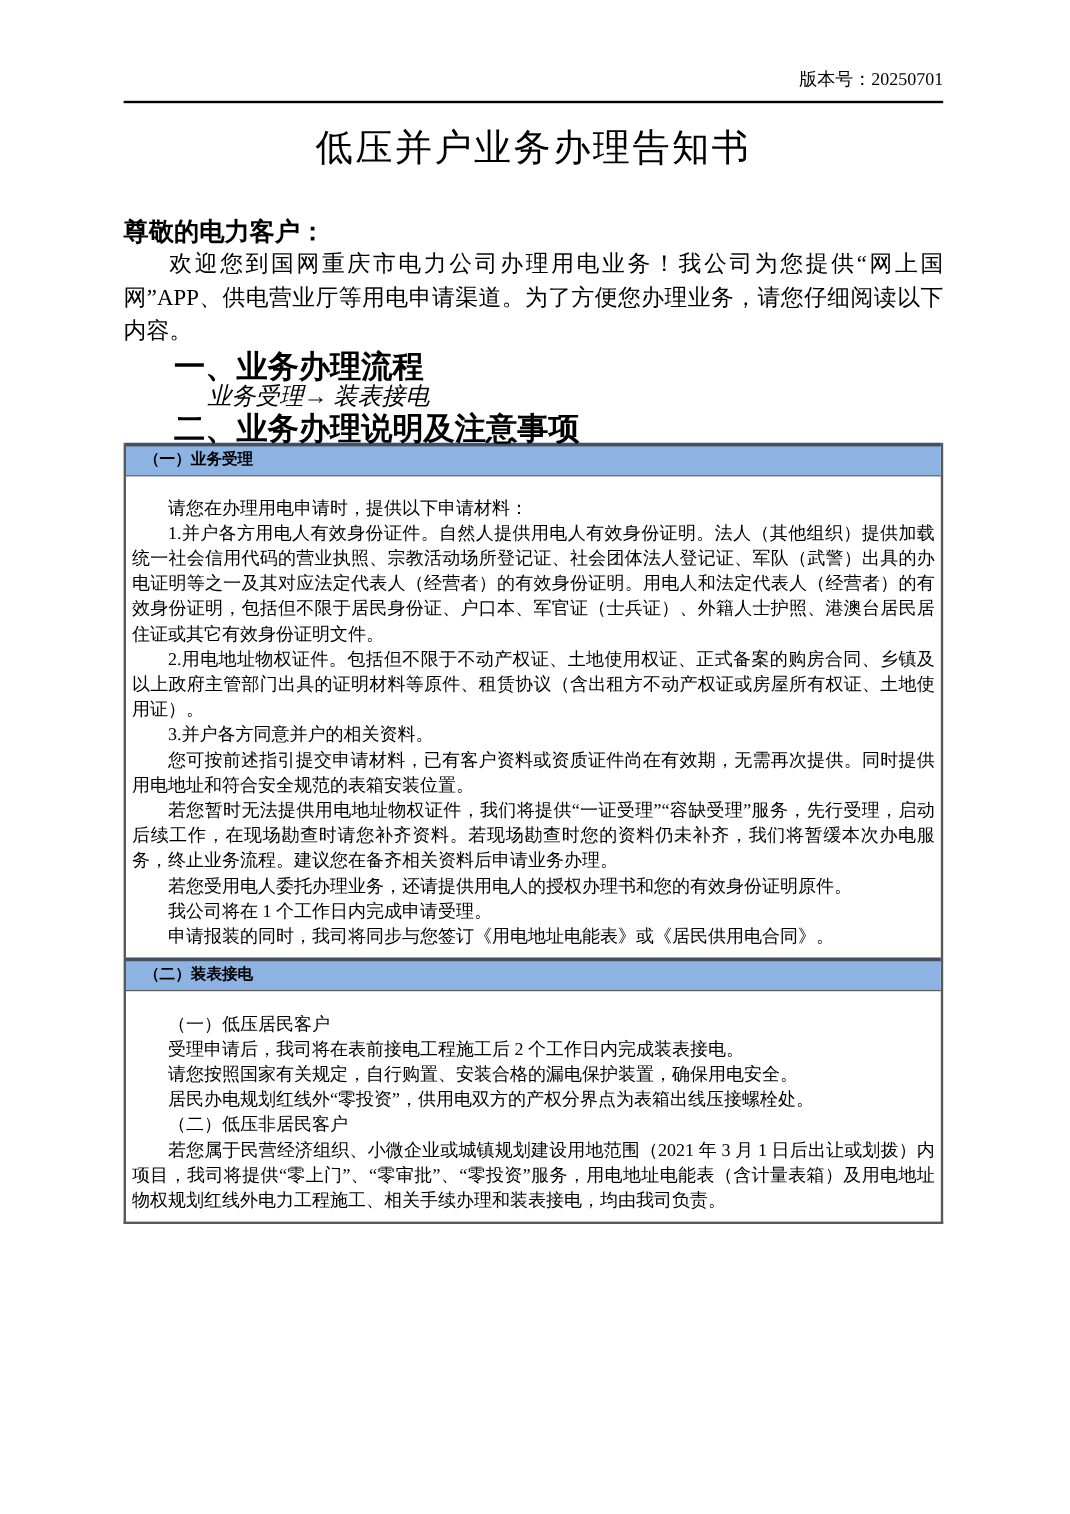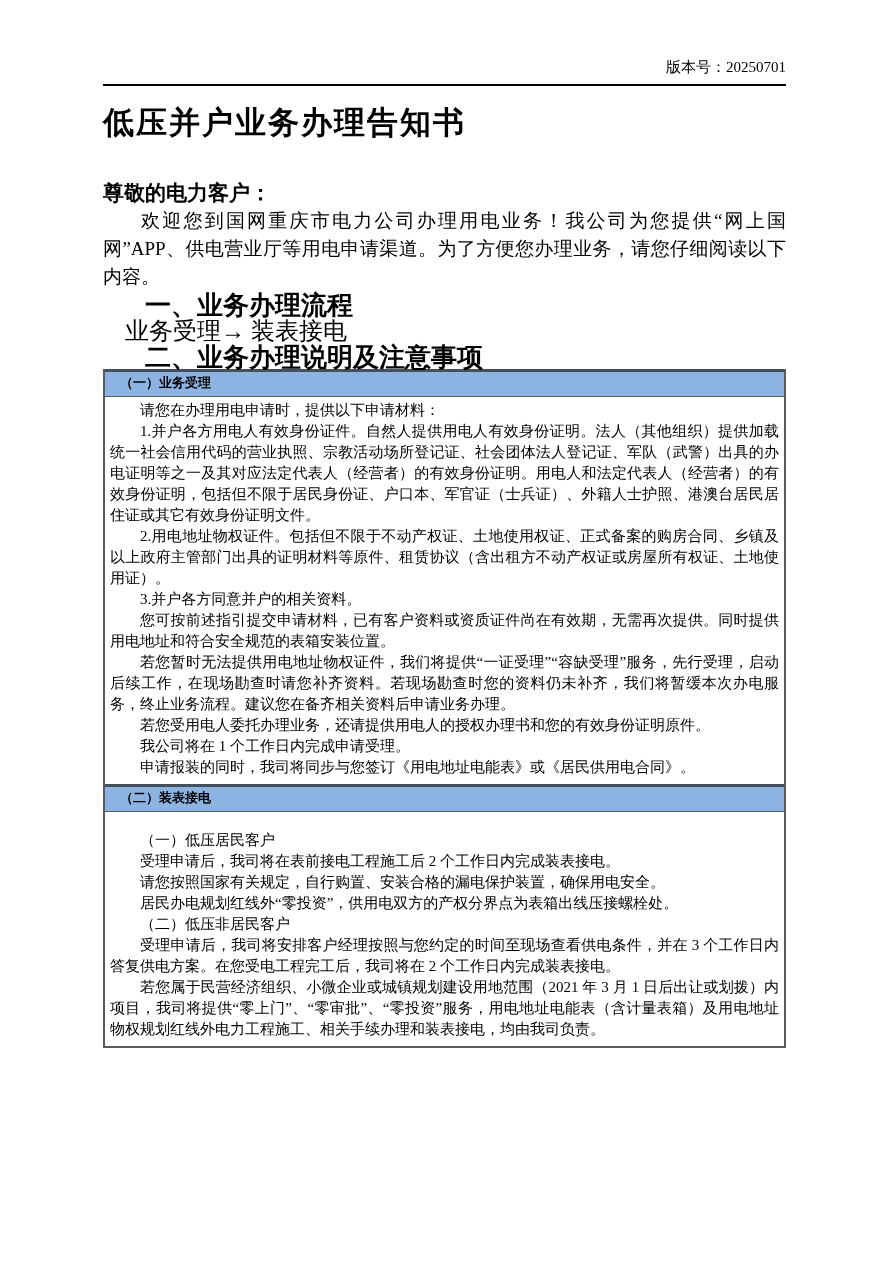--- a/index.html
+++ b/index.html
@@ -12,37 +12,37 @@
   html,body{margin:0;padding:0;}
   body{
     width:892px;height:1262px;background:#ffffff;color:#000;
     font-family:"Liberation Serif","DejaVu Serif",serif;
     overflow:hidden;
   }
   .page{position:relative;width:892px;height:942px;background:#fff;}
   .content{position:absolute;left:103px;top:0;width:683px;}
   .version{padding-top:58px;text-align:right;font-size:15px;line-height:19px;}
   .hr{margin-top:7px;border-top:2px solid var(--rule);height:0;}
-  .title{margin:18px 0 0 0;font-size:31px;font-weight:bold;letter-spacing:2px;line-height:38px;}
+  .title{margin:18px 0 0 0;text-align:center;font-size:31px;font-weight:normal;letter-spacing:2px;line-height:38px;}
   .salutation{margin-top:38px;font-size:21px;font-weight:bold;line-height:27px;}
   .intro{margin:0;font-size:19px;line-height:28px;text-align:justify;text-indent:2em;}
   .h2{
     margin:2px 0 0 42px;font-size:26px;font-weight:bold;line-height:24px;
     font-family:"Liberation Sans","DejaVu Sans",sans-serif;
   }
   .h2.second{margin-top:0;}
-  .flow{margin-left:22px;font-size:24px;line-height:28px;}
+  .flow{margin-left:70px;font-size:20px;line-height:28px;font-style:italic;}
   .notice-table{margin-top:0;border:2px solid var(--table_border);border-top:none;}
   .section-header{
     background:var(--section_header_bg);
     border-top:3px solid var(--section_header_border);
     padding:0 0 2px 15px;font-size:13px;font-weight:bold;line-height:22px;
   }
   .section-header + .section-body{border-top:1px solid var(--table_border);}
-  .section-body{padding:3px 5px 6px 5px;font-size:15px;line-height:21px;text-align:justify;}
+  .section-body{padding:17px 5px 6px 5px;font-size:15px;line-height:21px;text-align:justify;}
   .section-body p{margin:0;text-indent:2em;}
   .section-body.spaced-top{padding-top:18px;}
 </style>
 </head>
 <body>
 
 <div class="page">
   <div class="content">
 
     <div class="version">版本号：20250701</div>
@@ -72,20 +72,19 @@
         <p>申请报装的同时，我司将同步与您签订《用电地址电能表》或《居民供用电合同》。</p>
       </div>
 
       <div class="section-header">（二）装表接电</div>
       <div class="section-body spaced-top">
         <p>（一）低压居民客户</p>
         <p>受理申请后，我司将在表前接电工程施工后 2 个工作日内完成装表接电。</p>
         <p>请您按照国家有关规定，自行购置、安装合格的漏电保护装置，确保用电安全。</p>
         <p>居民办电规划红线外“零投资”，供用电双方的产权分界点为表箱出线压接螺栓处。</p>
         <p>（二）低压非居民客户</p>
-        <p>受理申请后，我司将安排客户经理按照与您约定的时间至现场查看供电条件，并在 3 个工作日内答复供电方案。在您受电工程完工后，我司将在 2 个工作日内完成装表接电。</p>
         <p>若您属于民营经济组织、小微企业或城镇规划建设用地范围（2021 年 3 月 1 日后出让或划拨）内项目，我司将提供“零上门”、“零审批”、“零投资”服务，用电地址电能表（含计量表箱）及用电地址物权规划红线外电力工程施工、相关手续办理和装表接电，均由我司负责。</p>
       </div>
 
     </div>
 
   </div>
 </div>
 
 </body></html>

